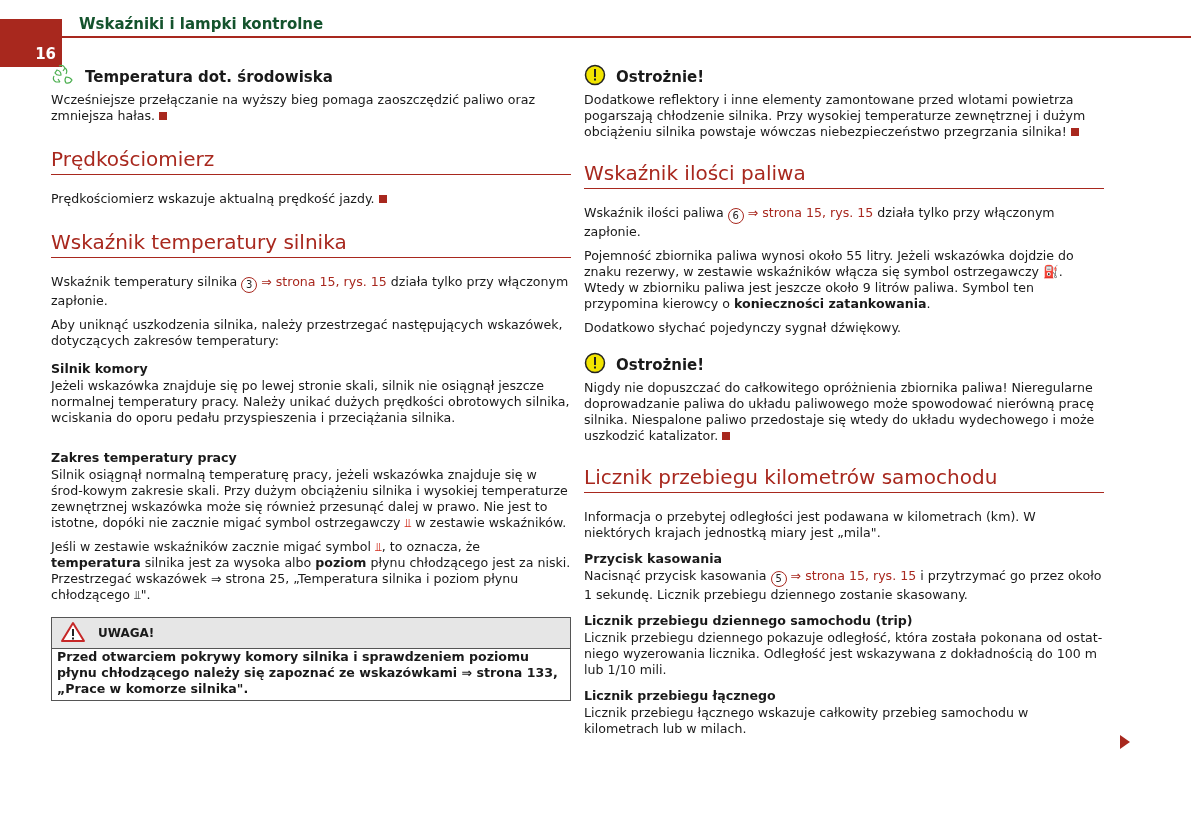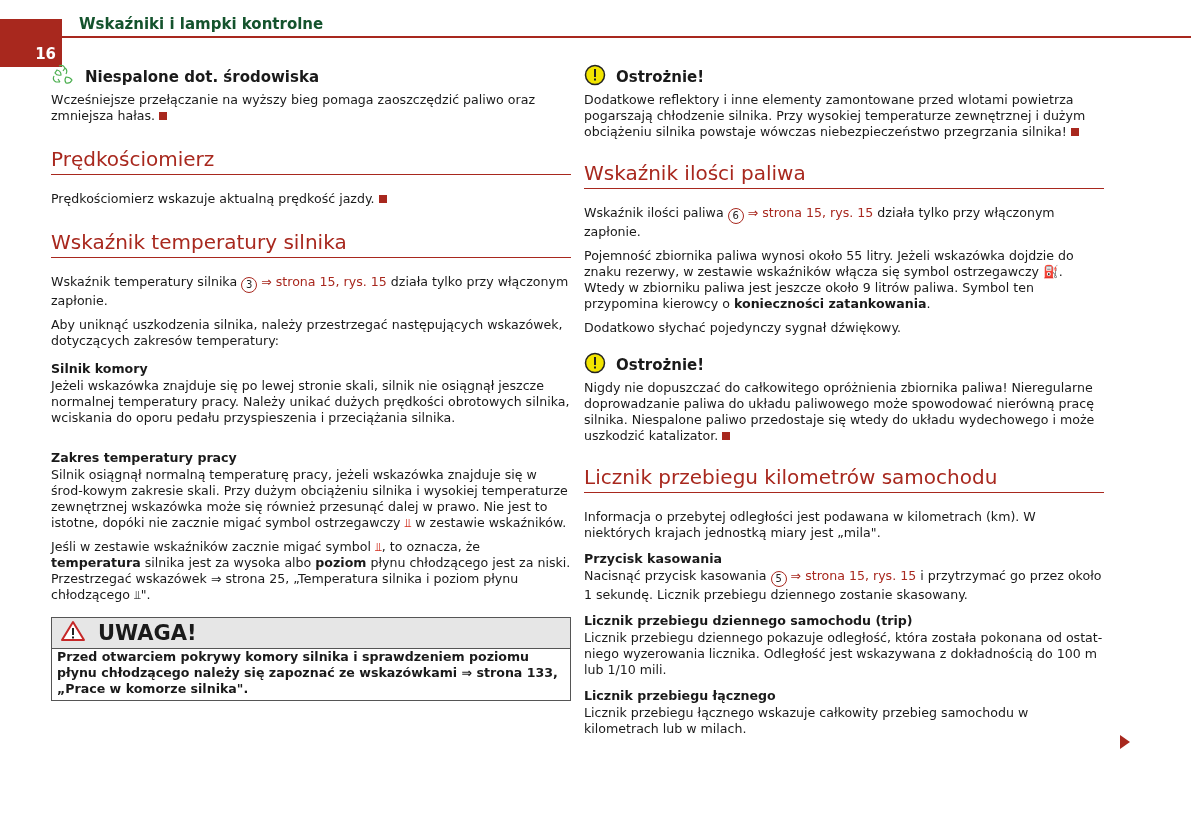--- a/index.html
+++ b/index.html
@@ -21,21 +21,21 @@
   .circ { display:inline-block; width:14px; height:14px; border:1.3px solid #a8281e; border-radius:50%;
           font-size:10px; line-height:14px; text-align:center; color:#222; vertical-align:-2px; }
   b { font-weight:bold; }
 
   .note-head { display:flex; align-items:center; gap:10px; font-size:15px; font-weight:bold; margin-bottom:4px; height:22px; }
   .h2 { font-size:20px; color:#a8281e; border-bottom:1.5px solid #a8281e; padding-bottom:2px; margin:0 0 16px 0; line-height:26px; }
   .h3 { font-size:12.6px; font-weight:bold; margin:0 0 1px 0; line-height:16px; }
 
   .warn-box { border:1.5px solid #555; margin-top:14px; }
   .warn-head { background:#e6e6e6; border-bottom:1.5px solid #555; padding:5px 8px; display:flex; align-items:center; gap:12px;
-               font-size:21px; font-weight:bold; height:20px; }
+               font-size:12px; font-weight:bold; height:20px; }
   .warn-body { padding:0 5px 3px 5px; font-size:12.6px; line-height:16px; font-weight:bold; }
 
   .next-arrow { position:absolute; left:1120px; top:735px; width:0; height:0;
                 border-top:7px solid transparent; border-bottom:7px solid transparent; border-left:10px solid #a8281e; }
   .coolant { color:#d0301f; font-size:12px; }
   .fuel-ic { color:#e3a000; }
 </style>
 </head>
 <body>
 
@@ -52,21 +52,21 @@
     <span>
       <svg width="24" height="22" viewBox="0 0 24 22">
           <g fill="none" stroke="#4caf50" stroke-width="1.2">
         <path d="M8 2 q4 -2 6 2 l-2 3 M14 4 q3 2 1 6"></path>
             <path d="M3 12 q-2 4 2 6 h4 M9 18 l-2 -3"></path>
         <path d="M15 13 q4 0 6 3 q-2 4 -6 3 q-2 -3 0 -6z"></path>
             <path d="M6 6 q4 1 4 5 q-4 1 -6 -2z"></path>
           </g>
         </svg>
     </span>
-    <span>Niespalone dot. środowiska</span>
+    <span>Temperatura dot. środowiska</span>
   </div>
   <p><span>Wcześniejsze przełączanie na wyższy bieg pomaga zaoszczędzić paliwo oraz zmniejsza hałas.</span><span class="sq"></span></p>
 
   <div class="h2" style="margin-top:22px;">Prędkościomierz</div>
   <p><span>Prędkościomierz wskazuje aktualną prędkość jazdy.</span><span class="sq"></span></p>
 
   <div class="h2" style="margin-top:22px;">Wskaźnik temperatury silnika</div>
   <p>
     <span>Wskaźnik temperatury silnika</span>
     <span class="circ">3</span>

